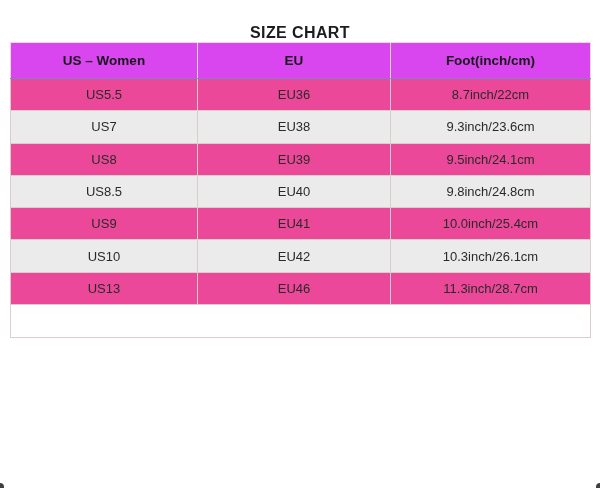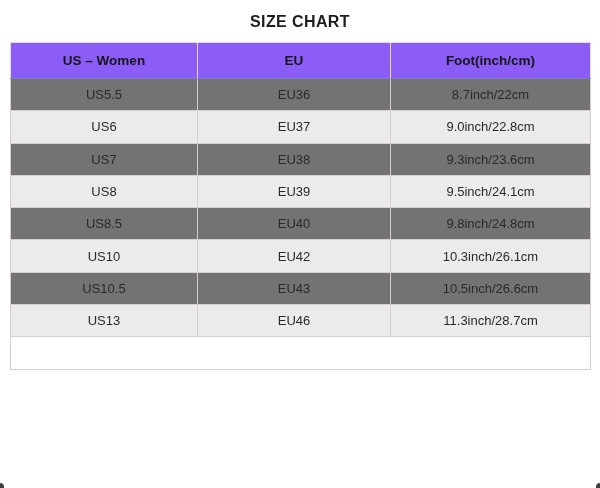--- a/index.html
+++ b/index.html
@@ -10,21 +10,21 @@
   body {
     width: 600px;
     height: 488px;
     position: relative;
     overflow: hidden;
     font-family: "Liberation Sans", "DejaVu Sans", sans-serif;
     color: #232323;
   }
   .page-title {
     margin: 0;
-    padding-top: 13px;
+    padding-top: 24px;
     text-align: center;
     font-size: 16px;
     font-weight: 700;
     letter-spacing: 0.4px;
     color: #1d1d1f;
   }
   .size-table {
     position: absolute;
     left: 10px;
     top: 42px;
@@ -36,33 +36,33 @@
   .size-table col.c1 { width: 187px; }
   .size-table col.c2 { width: 193px; }
   .size-table col.c3 { width: 200px; }
   .size-table th, .size-table td {
     border: 1px solid #d9cec9;
     text-align: center;
     vertical-align: middle;
     padding: 0;
   }
   .size-table thead th {
-    background: #8b5cf6;
+    background: #d946ef;
     border-color: #e6dcd8;
     border-bottom: 1px solid #7b82cf;
     height: 35px;
     font-size: 13.5px;
     font-weight: 700;
     color: #17171a;
   }
   .size-table tbody td {
     height: 31.3px;
     font-size: 13px;
     color: #2a2a2a;
-    background: #737373;
+    background: #ec4899;
   }
   .size-table tbody tr:nth-child(even) td {
     background: #ebebeb;
   }
   .size-table tbody tr.empty-row td {
     height: 32px;
     background: #ffffff;
   }
   .corner-mark {
     position: absolute;
@@ -92,48 +92,43 @@
       <th>Foot(inch/cm)</th>
     </tr>
   </thead>
   <tbody>
     <tr>
       <td>US5.5</td>
       <td>EU36</td>
       <td>8.7inch/22cm</td>
     </tr>
     <tr>
-      <td>US6</td>
-      <td>EU37</td>
-      <td>9.0inch/22.8cm</td>
-    </tr>
-    <tr>
       <td>US7</td>
       <td>EU38</td>
       <td>9.3inch/23.6cm</td>
     </tr>
     <tr>
       <td>US8</td>
       <td>EU39</td>
       <td>9.5inch/24.1cm</td>
     </tr>
     <tr>
       <td>US8.5</td>
       <td>EU40</td>
       <td>9.8inch/24.8cm</td>
     </tr>
     <tr>
+      <td>US9</td>
+      <td>EU41</td>
+      <td>10.0inch/25.4cm</td>
+    </tr>
+    <tr>
       <td>US10</td>
       <td>EU42</td>
       <td>10.3inch/26.1cm</td>
-    </tr>
-    <tr>
-      <td>US10.5</td>
-      <td>EU43</td>
-      <td>10.5inch/26.6cm</td>
     </tr>
     <tr>
       <td>US13</td>
       <td>EU46</td>
       <td>11.3inch/28.7cm</td>
     </tr>
     <tr class="empty-row">
       <td colspan="3"></td>
     </tr>
   </tbody>

